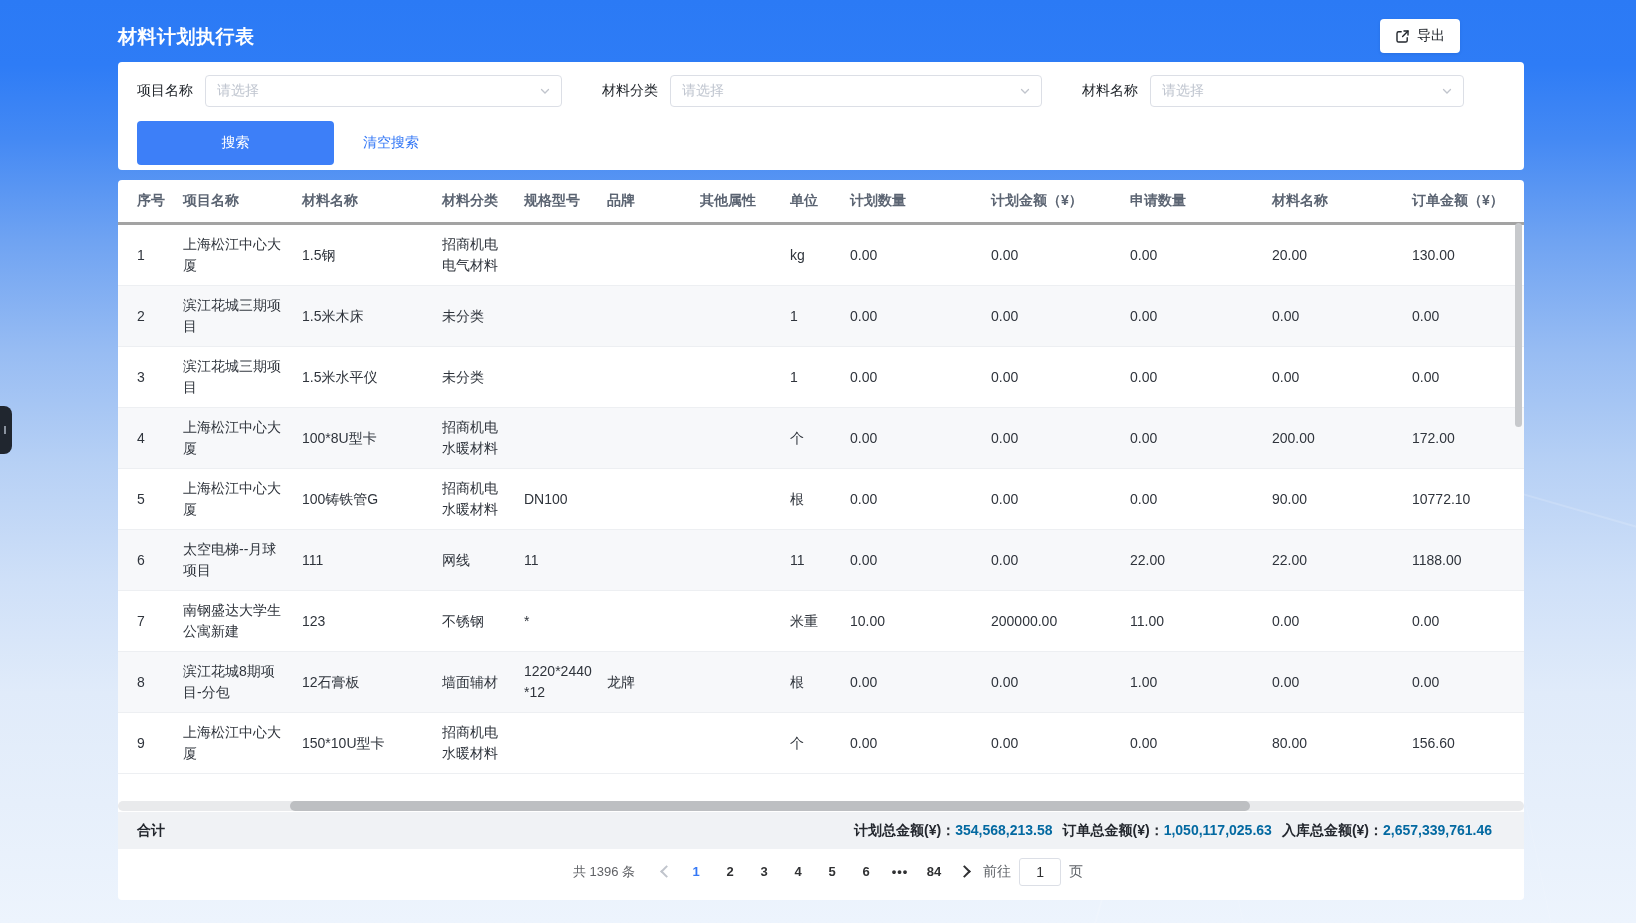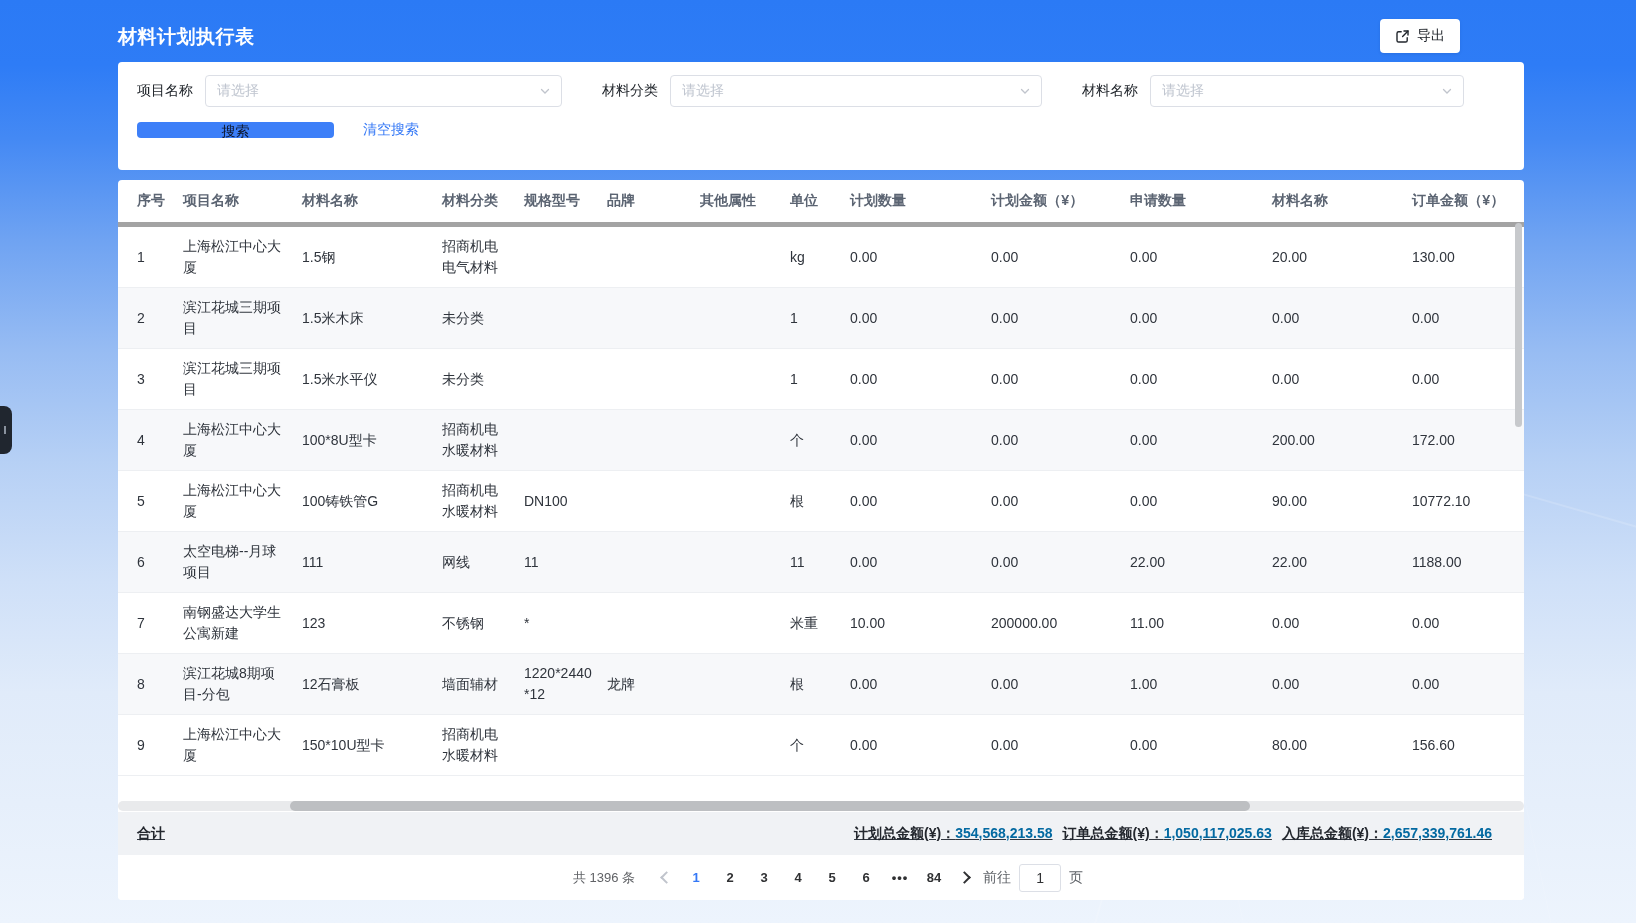--- a/index.html
+++ b/index.html
@@ -24,48 +24,48 @@
   .filter-card{position:absolute;left:118px;top:62px;width:1406px;height:108px;background:#ffffff;border-radius:4px;}
   .filter-row{display:flex;align-items:center;padding:13px 0 0 19px;}
   .f-label{color:#20252b;font-size:14px;white-space:nowrap;margin-right:12px;}
   .select{height:32px;border:1px solid #dcdfe6;border-radius:4px;background:#fff;display:flex;align-items:center;
       padding:0 10px 0 11px;box-sizing:border-box;cursor:pointer;}
   .select .ph{color:#bfc5cf;font-size:14px;flex:1;}
   .sel-1{width:357px;margin-right:40px;}
   .sel-2{width:372px;margin-right:40px;}
   .sel-3{width:314px;}
   .btn-row{display:flex;align-items:center;padding:14px 0 0 19px;}
-  .search-btn{width:197px;height:16px;background:#3D7FF8;color:#0f172a;border:none;border-radius:4px;
+  .search-btn{width:197px;height:44px;background:#3D7FF8;color:#ffffff;border:none;border-radius:4px;
       font-size:14px;cursor:pointer;font-family:inherit;}
   .clear-link{margin-left:29px;color:#3478F6;font-size:14px;cursor:pointer;}
 
   
   .table-card{position:absolute;left:118px;top:180px;width:1406px;height:720px;background:#ffffff;border-radius:4px;
       overflow:hidden;}
   .table-viewport{height:620px;overflow:hidden;position:relative;}
   table{border-collapse:collapse;table-layout:fixed;width:1406px;}
   col.c0{width:65px}col.c1{width:119px}col.c2{width:140px}col.c3{width:82px}col.c4{width:83px}
   col.c5{width:93px}col.c6{width:90px}col.c7{width:60px}col.c8{width:141px}col.c9{width:139px}
   col.c10{width:142px}col.c11{width:140px}col.c12{width:112px}
-  thead th{height:42px;text-align:left;font-size:14px;font-weight:700;color:#5B6472;border-bottom:5px solid #a3a3a3;
-      padding:0 12px 0 0;vertical-align:middle;white-space:nowrap;font-family:Liberation Mono, monospace;}
+  thead th{height:42px;text-align:left;font-size:14px;font-weight:700;color:#5B6472;border-bottom:3px solid #a3a3a3;
+      padding:0 12px 0 0;vertical-align:middle;white-space:nowrap;}
   tbody td{height:60px;font-size:14px;color:#2F343C;border-bottom:1px solid #EDEFF2;padding:0 12px 0 0;
       vertical-align:middle;line-height:21px;word-break:break-all;}
   thead th:first-child,tbody td:first-child{padding-left:19px;}
   thead th:last-child,tbody td:last-child{padding-right:0;}
   tbody tr:nth-child(even){background:#F7F8FA;}
   td:nth-child(2){padding-right:14px;}
   td:nth-child(4),td:nth-child(5){padding-right:14px;}
 
   .v-scrollbar{position:absolute;right:2px;top:43px;width:7px;height:204px;background:#C7C9CC;border-radius:4px;}
   .h-scroll{height:12px;position:relative;background:#fff;}
   .h-track{position:absolute;left:0;top:1px;width:100%;height:10px;background:#E9EAEC;border-radius:5px;}
   .h-thumb{position:absolute;left:172px;top:1px;width:960px;height:10px;background:#BDBFC2;border-radius:5px;}
 
-  .summary{height:43px;background:#F0F2F5;display:flex;align-items:center;padding:0 32px 0 19px;box-sizing:border-box;text-decoration:underline;}
+  .summary{height:37px;background:#F0F2F5;display:flex;align-items:center;padding:0 32px 0 19px;box-sizing:border-box;}
   .summary .sum-title{font-weight:700;color:#23272e;font-size:14px;}
   .sum-item{margin-left:10px;white-space:nowrap;}
   .sum-item:first-of-type{margin-left:auto;}
   .sum-label{color:#23272e;font-weight:600;text-align:right;}
   .sum-value{color:#0369a1;font-weight:600;}
 
   .pager{height:45px;background:#ffffff;display:flex;align-items:center;justify-content:center;padding-left:14px;}
   .total-text{color:#606266;font-size:13px;margin-right:18px;}
   .chev{display:inline-block;width:7px;height:7px;border-left:2px solid #303133;border-bottom:2px solid #303133;}
   .chev.left{transform:rotate(45deg);border-color:#C0C4CC;}

